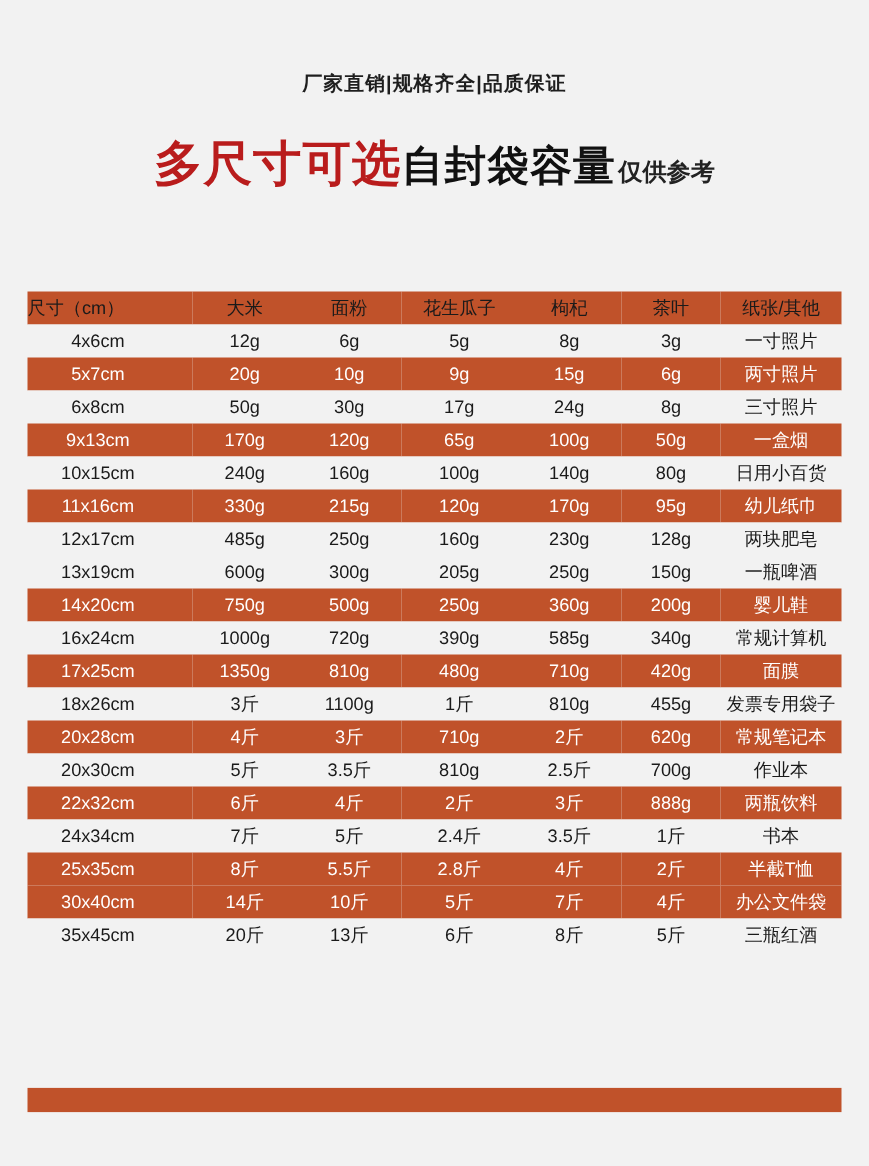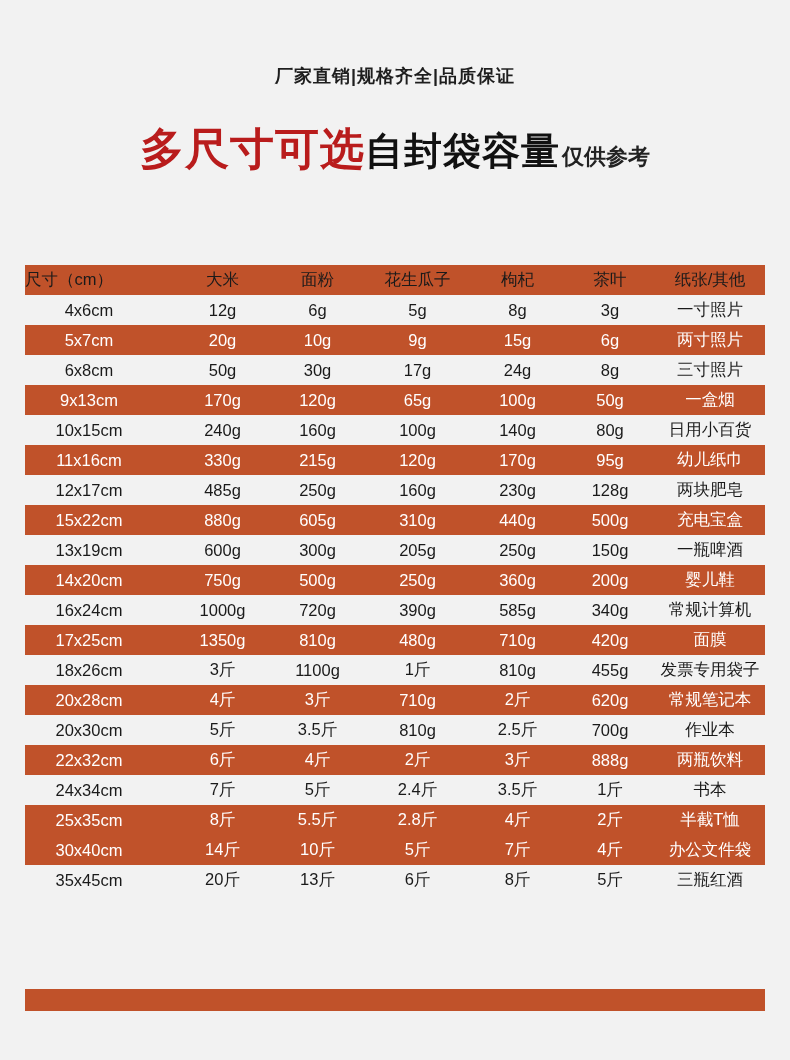--- a/index.html
+++ b/index.html
@@ -195,29 +195,20 @@
           </tr>
           <tr class="even">
             <td class="c0">12x17cm</td>
             <td class="">485g</td>
             <td class="">250g</td>
             <td class="">160g</td>
             <td class="">230g</td>
             <td class="">128g</td>
             <td class="lastcol">两块肥皂</td>
           </tr>
-          <tr class="odd">
-            <td class="c0">15x22cm</td>
-            <td class="">880g</td>
-            <td class="">605g</td>
-            <td class="">310g</td>
-            <td class="">440g</td>
-            <td class="">500g</td>
-            <td class="lastcol">充电宝盒</td>
-          </tr>
           <tr class="even">
             <td class="c0">13x19cm</td>
             <td class="">600g</td>
             <td class="">300g</td>
             <td class="">205g</td>
             <td class="">250g</td>
             <td class="">150g</td>
             <td class="lastcol">一瓶啤酒</td>
           </tr>
           <tr class="odd">

